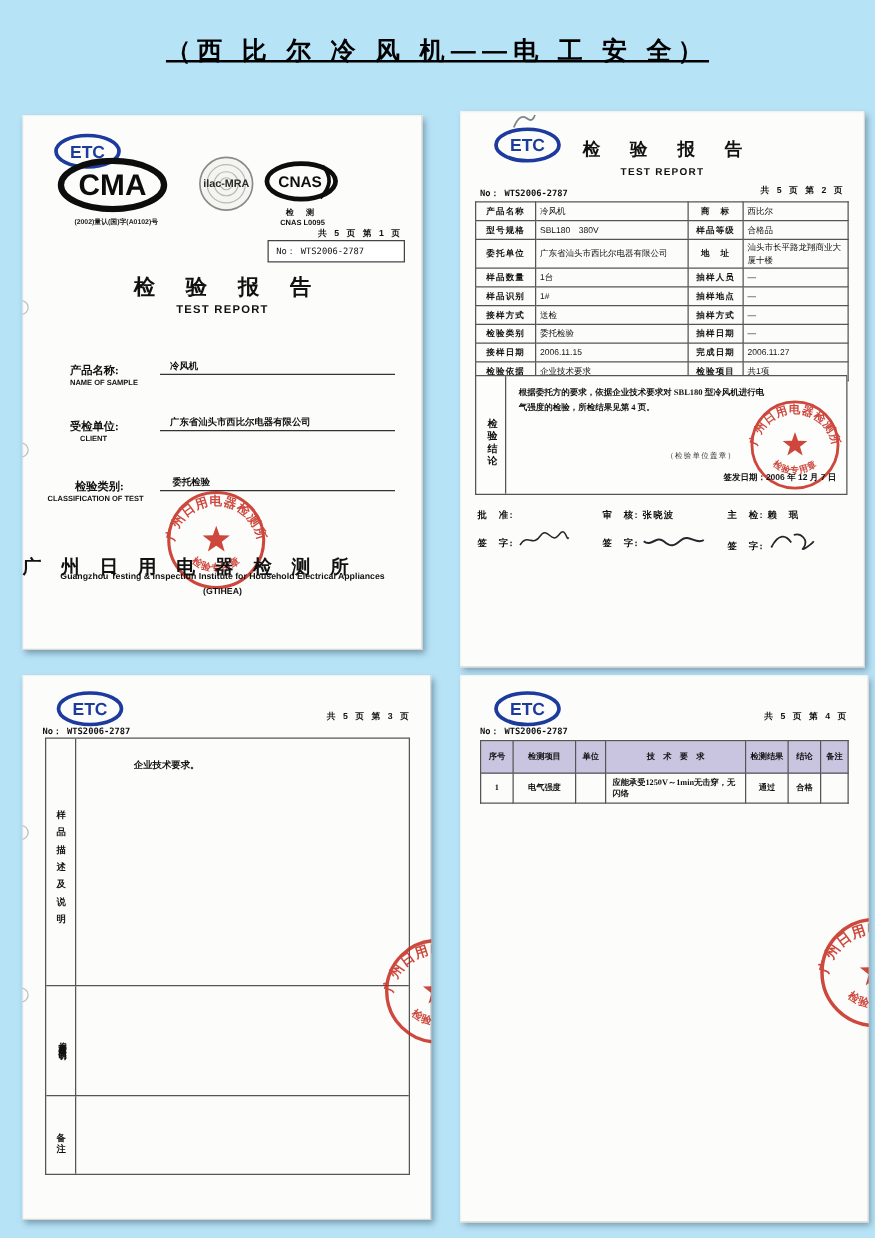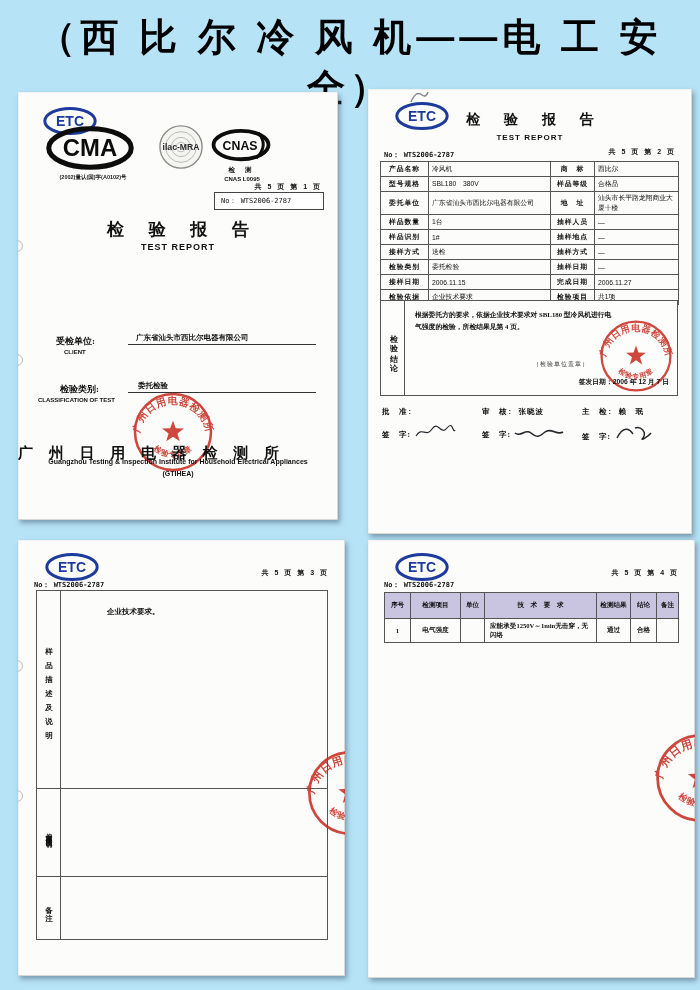--- a/index.html
+++ b/index.html
@@ -7,21 +7,21 @@
   body {
     background:#b7e3f7;
     font-family:"Liberation Sans","DejaVu Sans",sans-serif;
     color:#111;
     position:relative;
     overflow:hidden;
   }
   
   .banner { text-align:center; padding-top:8px; color:#000; }
   .banner-l1 { font-size:38px; font-weight:bold; letter-spacing:18px; text-indent:18px; }
-  .banner-l2 { font-size:38px; font-weight:bold; letter-spacing:5px; margin-top:4px; }
+  .banner-l2 { font-size:20px; font-weight:bold; letter-spacing:5px; margin-top:19px;text-decoration:underline; }
 
   
   .page {
     position:absolute; background:#fcfcfa;
     box-shadow:2px 3px 5px rgba(70,95,115,.55), inset -1px -1px 0 #d8d8d4, inset 1px 1px 0 #f2f2ee;
     overflow:hidden;
   }
   #page1 { left:18px;  top:92px;  width:320px; height:428px; }
   #page2 { left:368px; top:89px;  width:324px; height:445px; }
   #page3 { left:18px;  top:540px; width:327px; height:436px; }
@@ -63,21 +63,21 @@
   .vlabel { writing-mode:vertical-lr; text-orientation:upright; font-weight:bold; text-align:center;
             font-family:"Liberation Serif","DejaVu Serif",serif; display:flex; align-items:center; justify-content:center; }
   .concl-label { width:24px; border-right:1px solid #555; font-size:8px; letter-spacing:10px; }
   .concl-body { position:relative; flex:1; }
   .concl-text { position:absolute; left:10px; top:8px; width:200px; font-size:6.8px; font-weight:bold; line-height:1.8; font-family:"Liberation Serif","DejaVu Serif",serif; }
   .seal-note { position:absolute; font-size:6px; color:#333; letter-spacing:1px; }
   .issue-date { position:absolute; font-size:6.8px; font-weight:bold; }
 
   .sigrow { position:absolute; display:flex; width:300px; }
   .sigcol { width:100px; position:relative; }
-  .sig-line1 { font-size:7.5px; font-weight:bold; font-family:Liberation Mono, monospace; letter-spacing:1px; }
+  .sig-line1 { font-size:7.5px; font-weight:bold; font-family:Liberation Sans, sans-serif; letter-spacing:1px; }
   .sig-line2 { font-size:7.5px; font-weight:bold; font-family:"Liberation Serif","DejaVu Serif",serif; margin-top:7px; letter-spacing:1px; display:flex; align-items:flex-end; gap:2px; }
 
   
   .sect-table { position:absolute; border:1px solid #555; }
   .sect { display:flex; border-bottom:1px solid #555; }
   .sect:last-child { border-bottom:none; }
   .sect-label { width:24px; border-right:1px solid #555; font-size:7.5px; }
   .sect-content { flex:1; position:relative; }
   .sect-text { position:absolute; left:46px; top:16px; font-size:7.5px; font-weight:bold; font-family:"Liberation Serif","DejaVu Serif",serif; }
 
@@ -132,20 +132,26 @@
 
   <div class="abs pageno" style="right:16px; top:90px;">共 5 页 第 1 页</div>
   <div class="abs no-box" style="right:14px; top:100px; width:110px;">
     <span>No：</span>
     <span>WTS2006-2787</span>
   </div>
 
   <div class="abs report-title" style="left:0; right:0; top:126px;">检  验  报  告</div>
   <div class="abs report-sub" style="left:0; right:0; top:150px;">TEST REPORT</div>
 
+  <div class="field" style="top:198px;">
+    <div class="field-cn">产品名称:</div>
+    <div class="field-en">NAME OF SAMPLE</div>
+    <div class="field-line"></div>
+    <div class="field-val">冷风机</div>
+  </div>
   <div class="field" style="top:291px; left:20px;">
     <div class="field-cn" style="margin-left:22px;">检验类别:</div>
     <div class="field-en">CLASSIFICATION OF TEST</div>
     <div class="field-line" style="left:90px; width:188px;"></div>
     <div class="field-val" style="left:100px;">委托检验</div>
   </div>
   <div class="field" style="top:243px;">
     <div class="field-cn">受检单位:</div>
     <div class="field-en" style="margin-left:8px;">CLIENT</div>
     <div class="field-line"></div>

